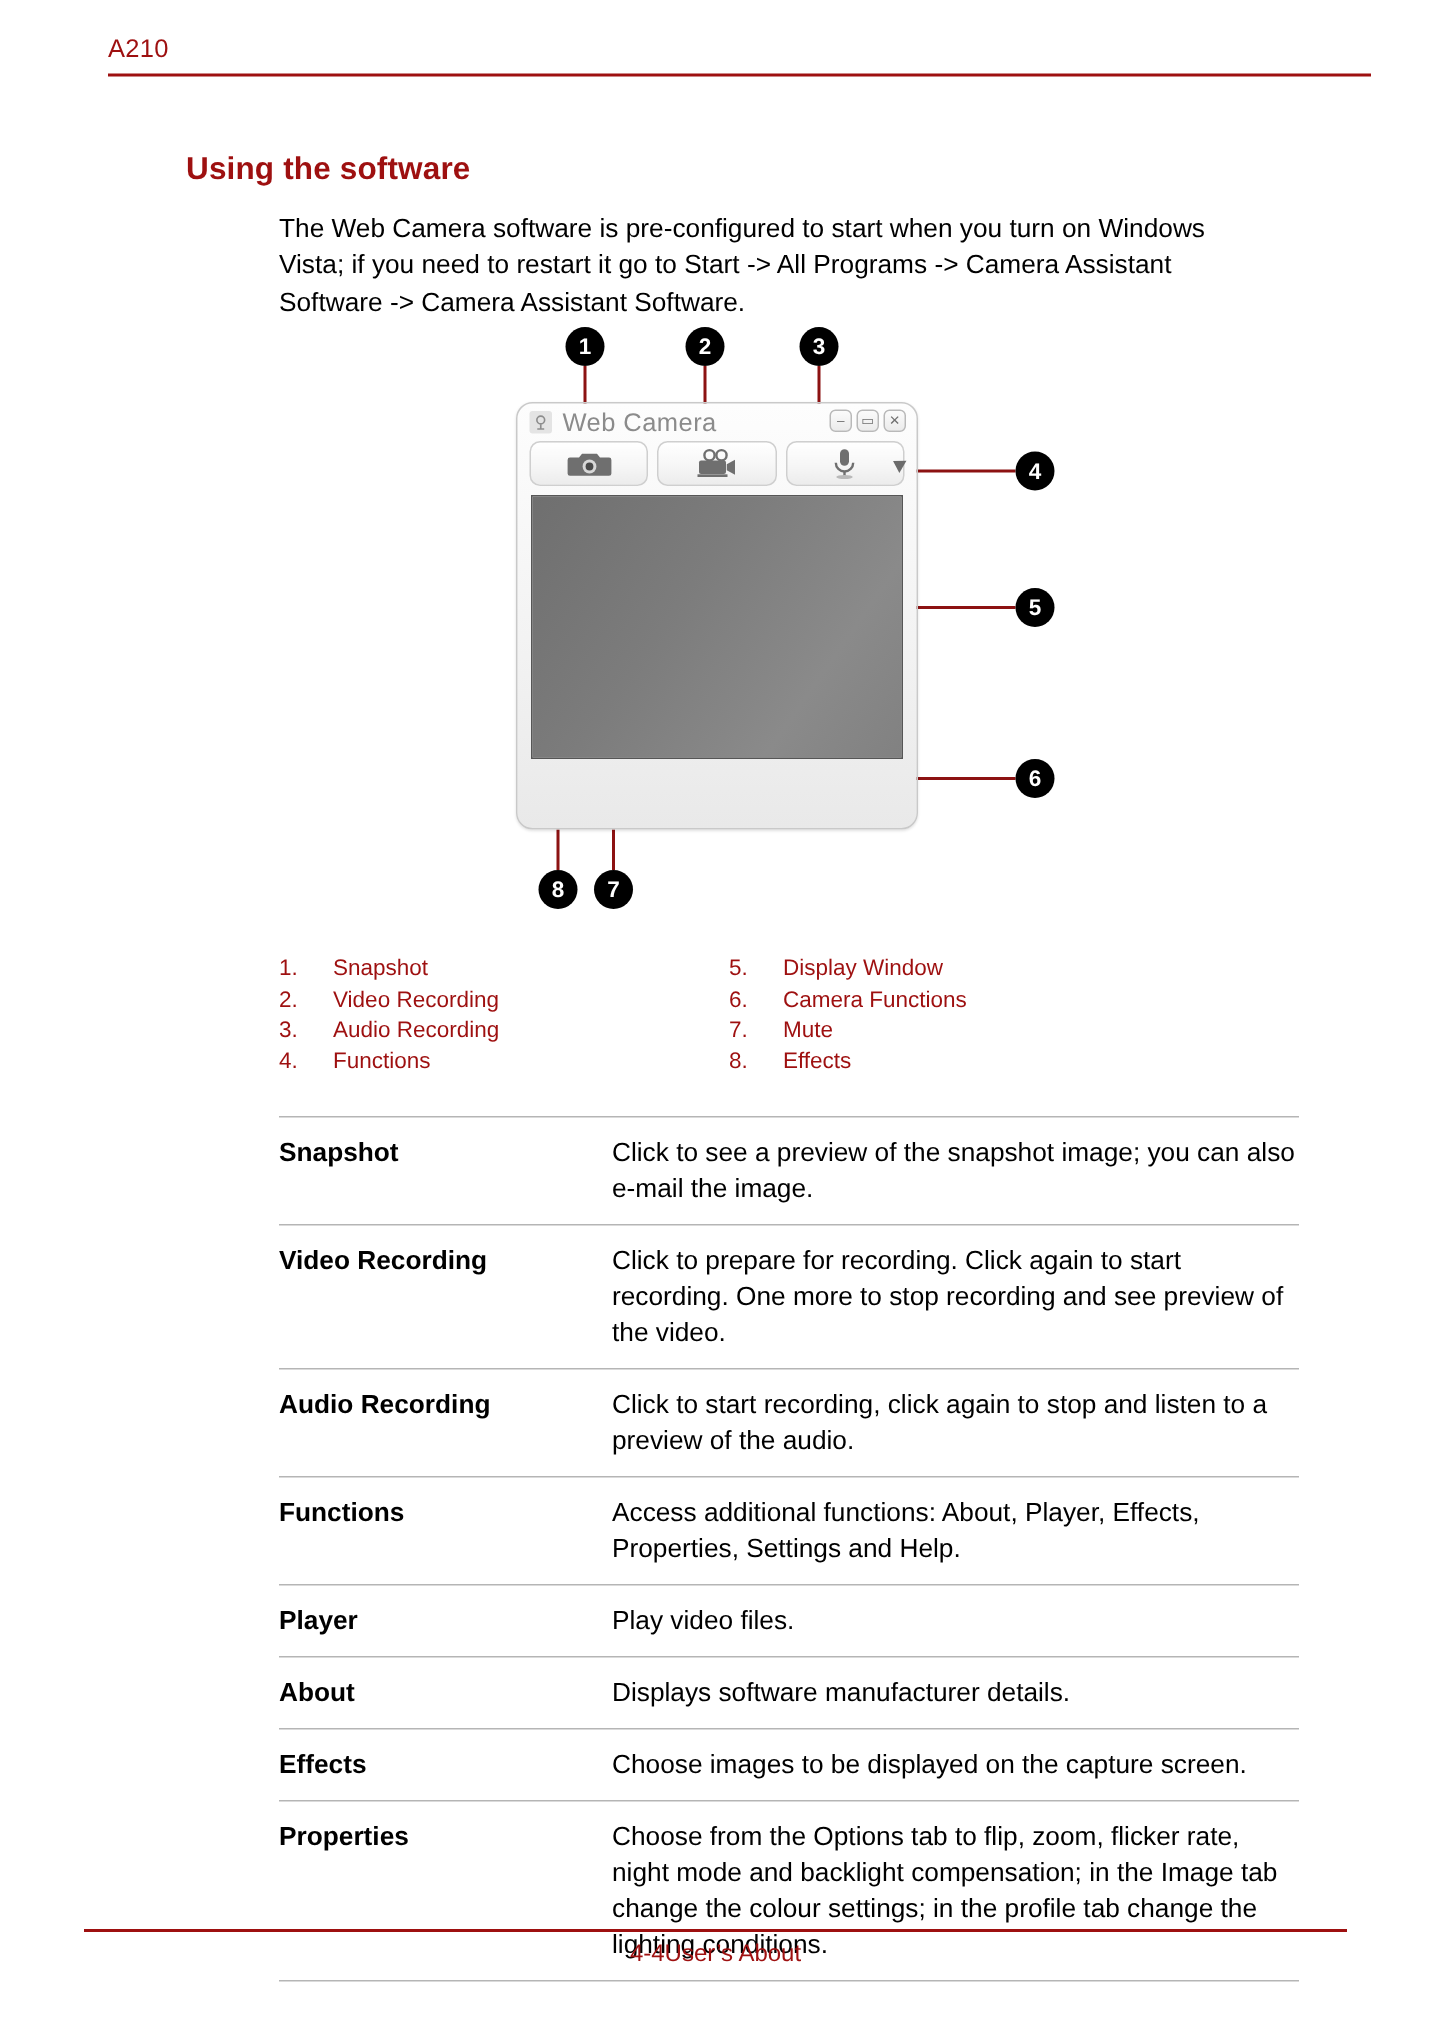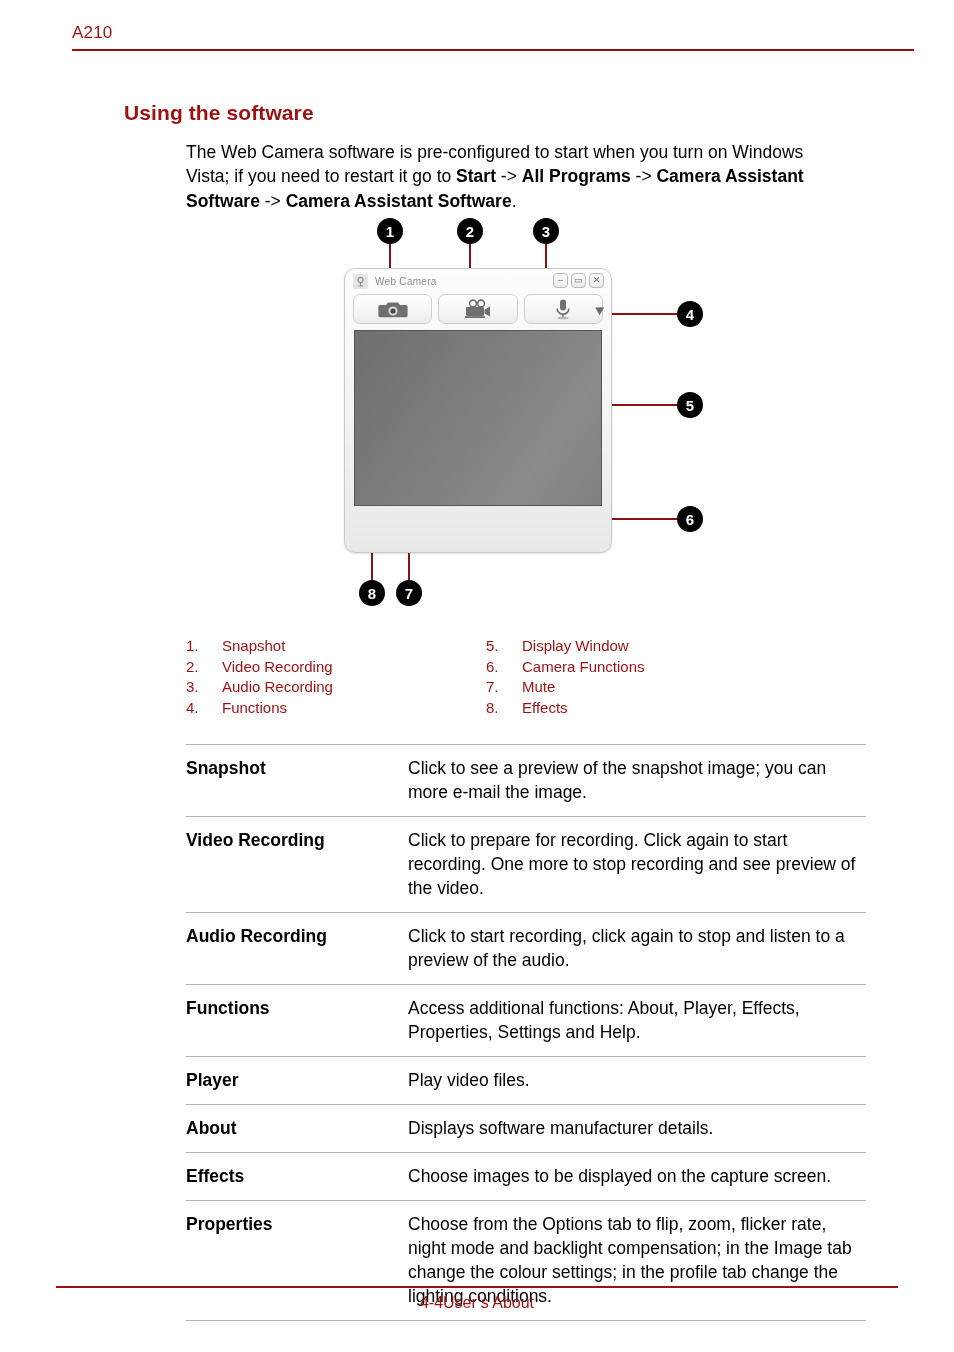--- a/index.html
+++ b/index.html
@@ -50,21 +50,21 @@
   
   .intro-paragraph {
     position: absolute;
     left: 186px;
     top: 122px;
     width: 660px;
     font-size: 17.5px;
     line-height: 24.5px;
     color: #000000;
   }
-  .intro-paragraph b { font-weight: bold; text-align: center; }
+  .intro-paragraph b { font-weight: normal; text-align: center; }
 
   
   .figure {
     position: absolute;
     left: 330px;
     top: 212px;
     width: 400px;
     height: 400px;
   }
 
@@ -120,21 +120,21 @@
     margin-right: 7px;
     display: inline-flex;
     align-items: center;
     justify-content: center;
     color: #8d8d8d;
     font-size: 11px;
     background: #e4e4e4;
     border-radius: 2px;
   }
   .webcam-title {
-    font-size: 10px;
+    font-size: 17px;
     color: #8b8b8b;
     letter-spacing: 0.3px;
     white-space: nowrap;
   }
   .win-buttons {
     position: absolute;
     right: 7px;
     top: 4px;
     display: flex;
     gap: 3px;
@@ -436,21 +436,21 @@
       <span class="legend-num">8.</span>
       <span class="legend-label">Effects</span>
     </div>
   </div>
 </div>
 
 <table class="def-table">
   <tbody>
     <tr>
       <td class="def-term">Snapshot</td>
-      <td class="def-desc">Click to see a preview of the snapshot image; you can more e-mail the image.</td>
+      <td class="def-desc">Click to see a preview of the snapshot image; you can also e-mail the image.</td>
     </tr>
     <tr>
       <td class="def-term">Video Recording</td>
       <td class="def-desc">Click to prepare for recording. Click again to start recording. One more to stop recording and see preview of the video.</td>
     </tr>
     <tr>
       <td class="def-term">Audio Recording</td>
       <td class="def-desc">Click to start recording, click again to stop and listen to a preview of the audio.</td>
     </tr>
     <tr>

